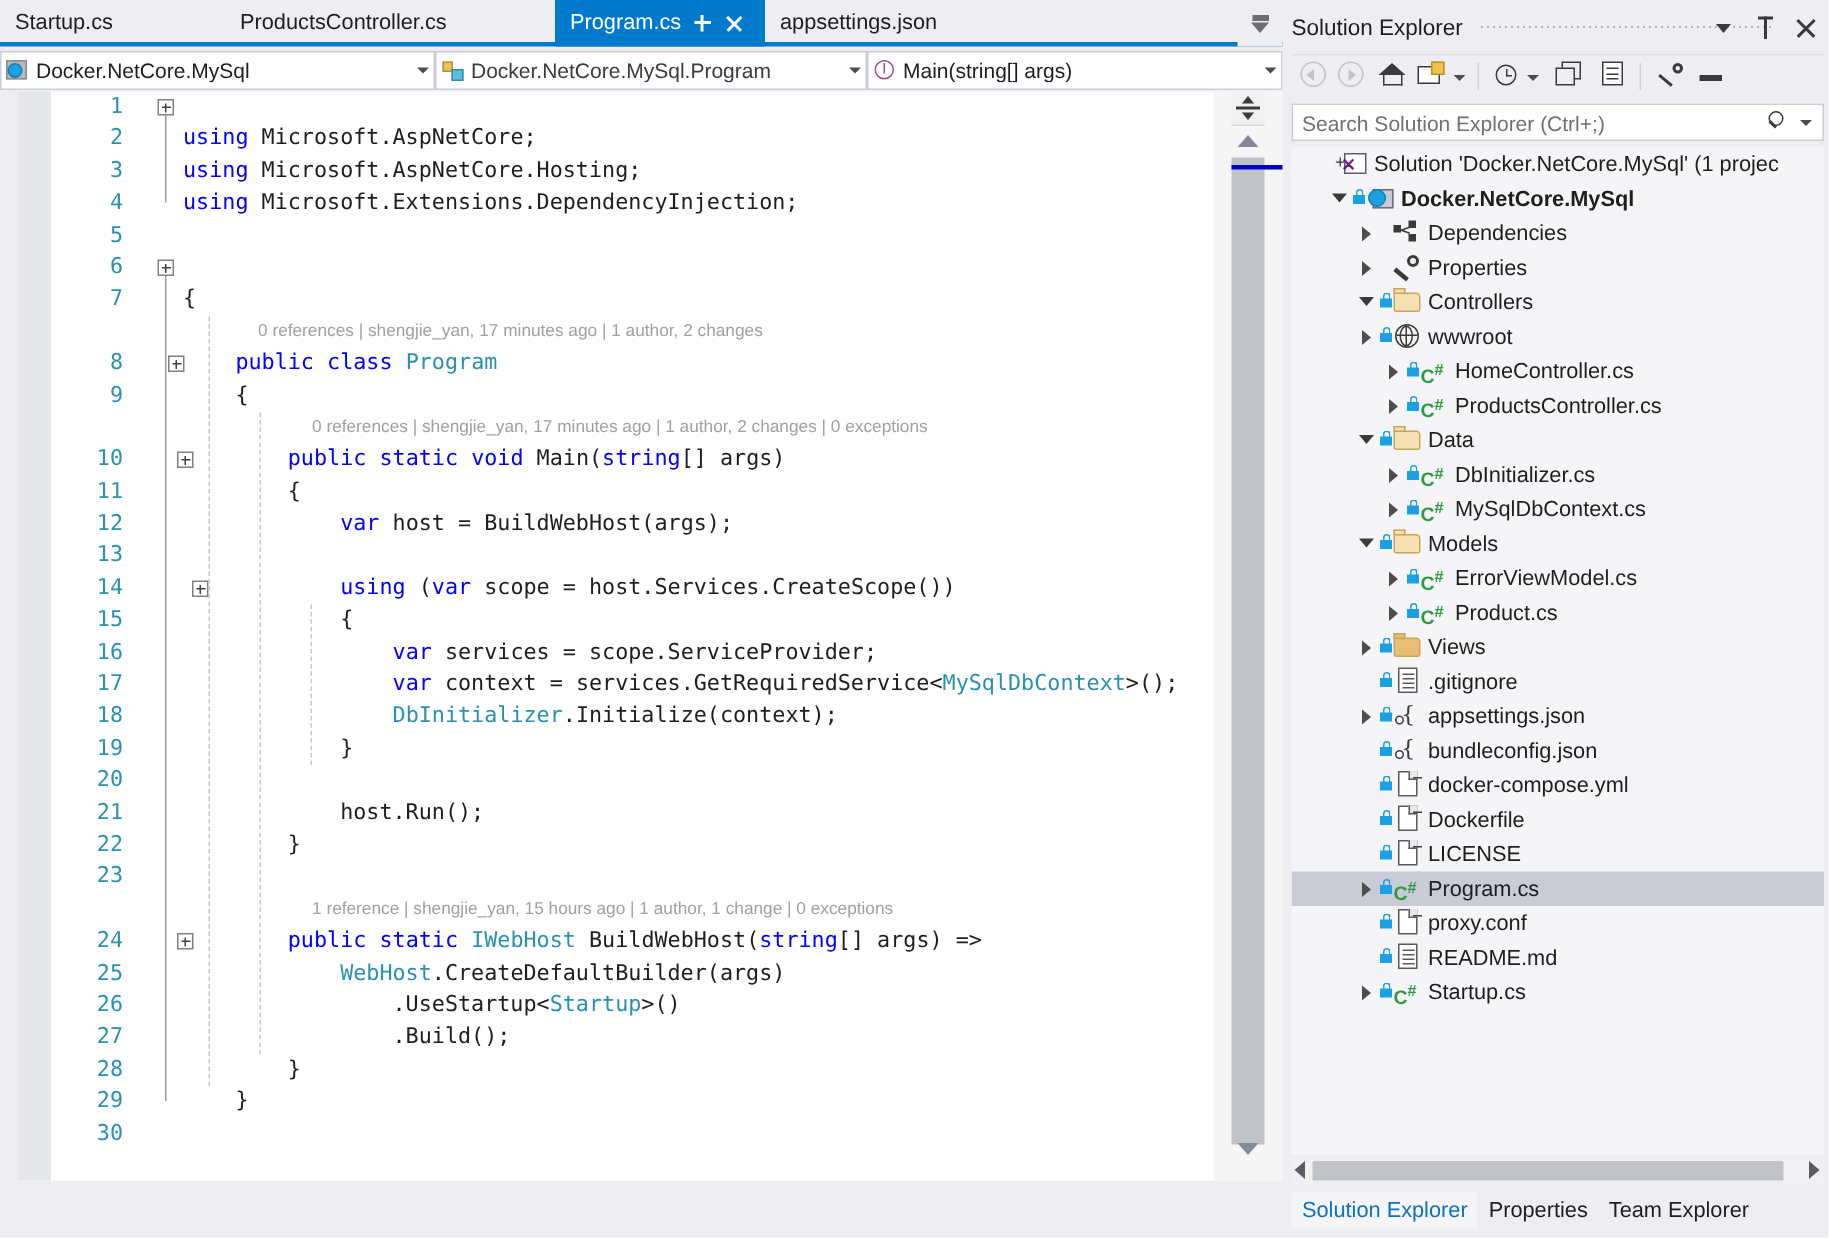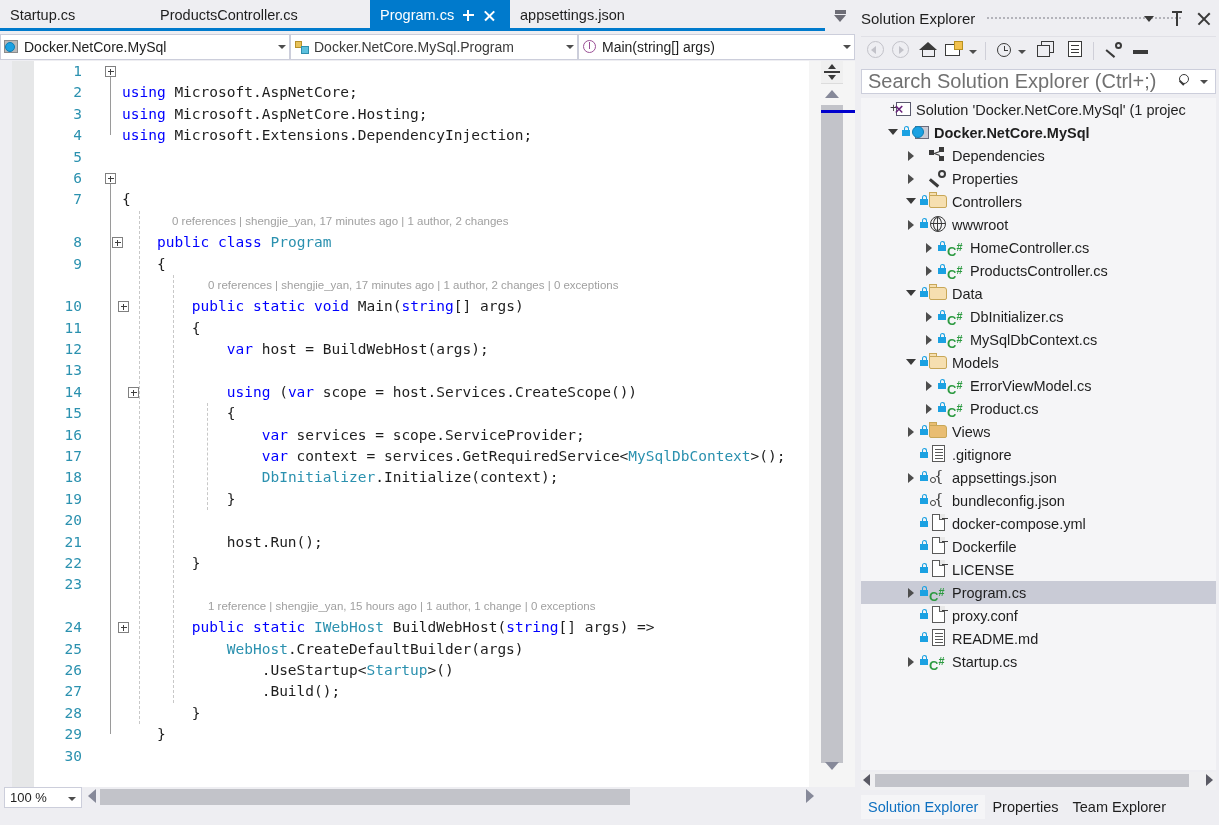--- a/index.html
+++ b/index.html
@@ -231,21 +231,21 @@
   .wrench-ico .wh{position:absolute; left:10px; top:1px; width:7px;height:7px; border:2px solid #3a3a3a; border-radius:50%; box-sizing:border-box;}
   .wrench-ico .wb{position:absolute; left:1px; top:8px; width:11px;height:2.4px; background:#3a3a3a; transform:rotate(40deg); transform-origin:left center;}
   .dash-ico{position:absolute; width:16px; height:17px;}
   .dash-ico .d{position:absolute; left:0px; top:9px; width:15px; height:4px; background:#3a3a3a;}
 
   #se-search{
     position:absolute; left:3px; top:69px; width:355px; height:25px;
     background:#ffffff; border:1px solid #cccedb; box-sizing:border-box;
     display:flex; align-items:center;
   }
-  #se-search .ph{ padding-left:6px; font-size:20px; color:#717171; flex:1 1 auto;}
+  #se-search .ph{ padding-left:6px; font-size:14px; color:#717171; flex:1 1 auto;}
   .mag{position:absolute; right:22px; top:4px; width:16px;height:16px;}
   .mag .ring{position:absolute; left:2px; top:0px; width:10px;height:10px; border:1.6px solid #3a3a3a; border-radius:50%; box-sizing:border-box;}
   .mag .hand{position:absolute; left:1px; top:10px; width:6px;height:1.8px; background:#3a3a3a; transform:rotate(45deg); transform-origin:right center;}
   #se-search .sarr{position:absolute; right:7px; top:10px; width:0;height:0;
     border-left:4px solid transparent;border-right:4px solid transparent;border-top:4px solid #4d4d4d;}
 
   #se-tree{
     position:absolute; left:3px; top:98px; width:355px; height:672px;
     background:#f5f5f7; overflow:hidden;
   }
@@ -435,29 +435,20 @@
           <div class="sh"></div>
           <div class="std"></div>
       </div>
       <div id="sb-up"></div>
       <div id="sb-thumb"></div>
       <div id="sb-marker"></div>
       <div id="sb-down"></div>
     </div>
   </div>
 
-  <div id="hbar">
-    <div id="zoombox">
-      <span>100 %</span>
-      <span class="zarrow"></span>
-    </div>
-    <div id="hleft"></div>
-    <div id="hthumb"></div>
-    <div id="hright"></div>
-  </div>
   <div id="hbar-bottomfill"></div>
 
   <div id="solexp">
 
     <div id="se-title">
       <span class="t">Solution Explorer</span>
     </div>
     <div id="se-dots"></div>
     <div class="se-hbtn" style="left:283px;">
         <span class="dwn"></span>

